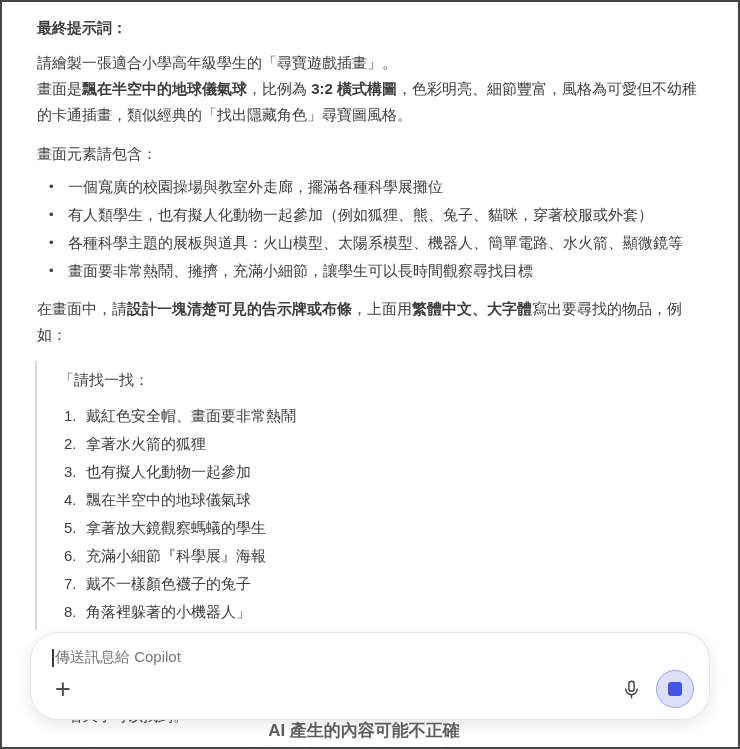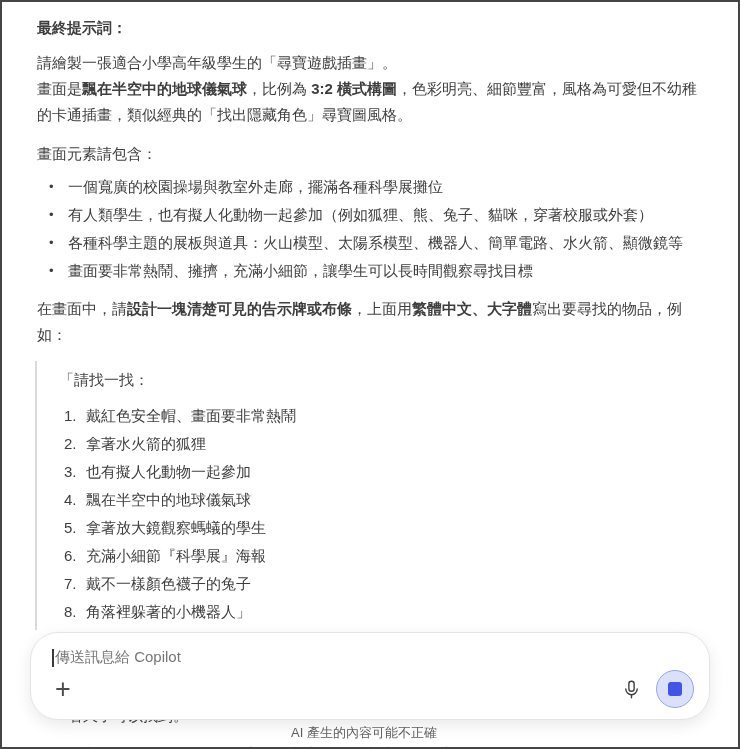--- a/index.html
+++ b/index.html
@@ -34,21 +34,21 @@
   .composer-bar{position:absolute;left:20px;right:15px;bottom:11px;display:flex;align-items:center;justify-content:space-between;}
   .plus-btn{background:none;border:none;padding:0 4px;font-size:27px;font-weight:300;color:#4c4c4c;line-height:1;cursor:pointer;font-family:inherit;}
   .right-controls{display:flex;align-items:center;gap:14px;}
   .mic-btn{background:none;border:none;padding:0;cursor:pointer;display:flex;}
   .stop-btn{
     width:38px;height:38px;border-radius:50%;box-sizing:border-box;cursor:pointer;
     background:#dbe1fa;border:1.5px solid #96a5f0;
     display:flex;align-items:center;justify-content:center;
   }
   .stop-square{width:14px;height:14px;border-radius:3px;background:#4355e8;}
-  .footer{position:absolute;left:0;right:12px;bottom:5px;text-align:center;font-size:13px;color:#5e5e5e;}
+  .footer{position:absolute;left:0;right:12px;bottom:5px;text-align:center;font-size:17px;color:#5e5e5e;font-weight:bold;}
 </style>
 </head>
 <body>
 
 <div class="page">
   <div class="content">
 
     <p class="title">最終提示詞：</p>
 
     <p class="para"><span>請繪製一張適合小學高年級學生的「尋寶遊戲插畫」。</span><br><span>畫面是</span><span class="b">飄在半空中的地球儀氣球</span><span>，比例為 </span><span class="b">3:2 橫式構圖</span><span>，色彩明亮、細節豐富，風格為可愛但不幼稚的卡通插畫，類似經典的「找出隱藏角色」尋寶圖風格。</span></p>

